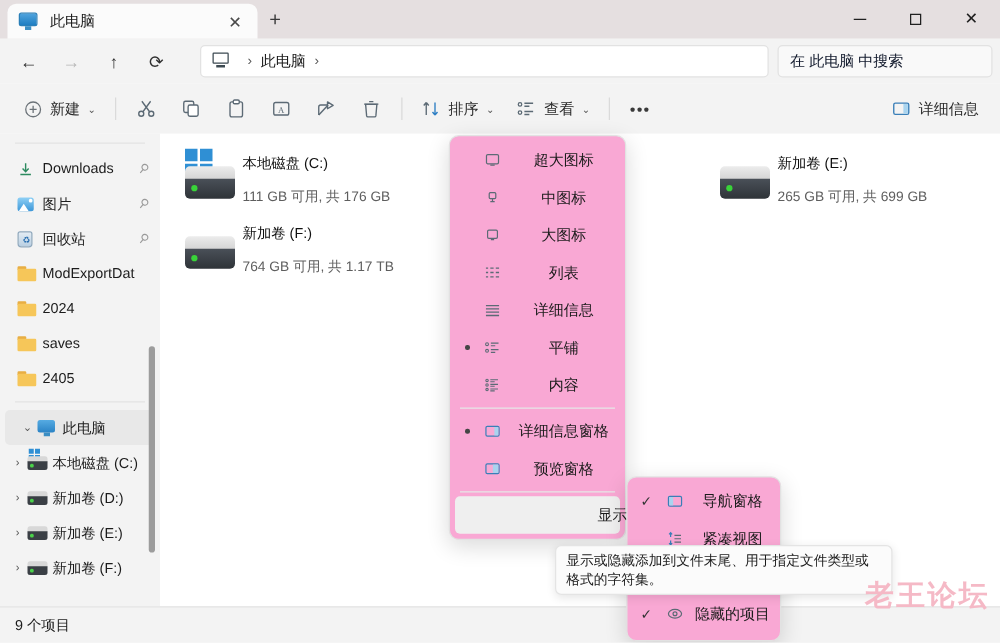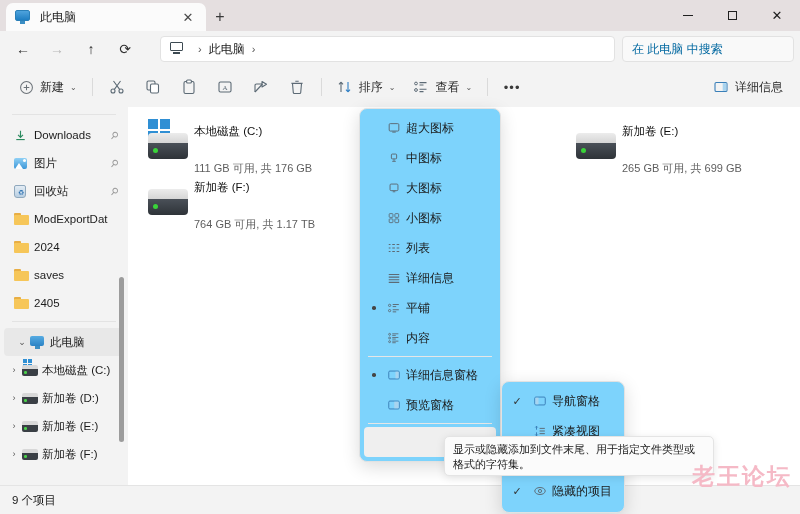--- a/index.html
+++ b/index.html
@@ -101,21 +101,21 @@
   .crumb-sep { color: #555; font-size: 11px; margin: 0 7px; }
   .crumb-text { color: #1a1a1a; }
   .searchbox {
     position: absolute; left: 622px; top: 5px;
     width: 172px; height: 26px;
     background: #f9f9f9;
     border: 1px solid #e2e2e2;
     border-radius: 4px;
     display: flex; align-items: center;
     padding: 0 9px;
-    font-size: 12px; color: #0369a1;
+    font-size: 12px; color: #0f172a;
   }
 
   
   .toolbar {
     position: absolute; top: 67px; left: 0;
     width: 800px; height: 40px;
     background: #f3f3f3;
     display: flex; align-items: center;
   }
   .tbtn {
@@ -207,41 +207,42 @@
   .win-logo { position: absolute; left: 6px; top: 0px; width: 22px; height: 22px;
       background:
         linear-gradient(#2f8fd4,#2f8fd4) 0 0/10px 10px no-repeat,
         linear-gradient(#2f8fd4,#2f8fd4) 12px 0/10px 10px no-repeat,
         linear-gradient(#2f8fd4,#2f8fd4) 0 12px/10px 10px no-repeat,
         linear-gradient(#2f8fd4,#2f8fd4) 12px 12px/10px 10px no-repeat; }
   .tile-body { flex: 1 1 auto; padding-top: 2px; }
   .tile-name { font-size: 11.5px; color: #111; margin-bottom: 4px; white-space: nowrap; }
   .bar-outer { width: 158px; height: 11px; background: #e4e4e4; border-radius: 1px; }
   .bar-inner { height: 11px; background: #1e9ae0; border-radius: 1px; }
-  .tile-free { font-size: 11px; color: #5e5e5e; margin-top: 22px; white-space: nowrap; }
+  .tile-free { font-size: 11px; color: #5e5e5e; margin-top: 11px; white-space: nowrap; }
 
   
   .statusbar {
     position: absolute; left: 0; top: 485px;
     width: 800px; height: 29px;
     background: #f3f3f3;
     border-top: 1px solid #e4e4e4;
     display: flex; align-items: center;
     padding-left: 12px;
     font-size: 11.5px; color: #1a1a1a;
   }
 
   
   .menu {
     position: absolute;
-    background: #7dd3fc;
+    background: #f9a8d4;
     border: 1px solid #e2e2e2;
     border-radius: 8px;
     box-shadow: 0 5px 18px rgba(0,0,0,0.14);
     padding: 4px 4px;
+    text-align: center;
   }
   #view-menu { left: 359px; top: 108px; width: 142px; }
   .mi {
     height: 30px; display: flex; align-items: center;
     border-radius: 4px; padding-left: 2px;
     font-size: 12px; color: #1b1b1b;
     position: relative;
   }
   .mi.hl { background: #efefef; gap: 36px; }
   .mi-dot { width: 16px; flex: 0 0 16px; display: flex; align-items: center; justify-content: center; }
@@ -636,32 +637,20 @@
               <rect x="3.5" y="3.5" width="9" height="7.5" rx="1.2" fill="none" stroke="#5c6a75" stroke-width="1.1"></rect>
               <path d="M6.5 12.3h3" stroke="#5c6a75" stroke-width="1.1"></path>
             </svg>
           </span>
           <span class="mi-label">大图标</span>
         </div>
         <div class="mi">
           <span class="mi-dot"></span>
           <span class="mi-ico">
             <svg width="14" height="14" viewBox="0 0 16 16">
-              <rect x="2.5" y="3" width="4.3" height="4.3" rx="0.8" fill="none" stroke="#5c6a75" stroke-width="1"></rect>
-              <rect x="9" y="3" width="4.3" height="4.3" rx="0.8" fill="none" stroke="#5c6a75" stroke-width="1"></rect>
-              <rect x="2.5" y="9" width="4.3" height="4.3" rx="0.8" fill="none" stroke="#5c6a75" stroke-width="1"></rect>
-              <rect x="9" y="9" width="4.3" height="4.3" rx="0.8" fill="none" stroke="#5c6a75" stroke-width="1"></rect>
-            </svg>
-          </span>
-          <span class="mi-label">小图标</span>
-        </div>
-        <div class="mi">
-          <span class="mi-dot"></span>
-          <span class="mi-ico">
-            <svg width="14" height="14" viewBox="0 0 16 16">
               <path d="M2 4h2M2 8h2M2 12h2M6 4h3M6 8h3M6 12h3M11 4h3M11 8h3M11 12h3" stroke="#5c6a75" stroke-width="1.2"></path>
             </svg>
           </span>
           <span class="mi-label">列表</span>
         </div>
         <div class="mi">
           <span class="mi-dot"></span>
           <span class="mi-ico">
             <svg width="14" height="14" viewBox="0 0 16 16">
               <path d="M2 4h12M2 7h12M2 10h12M2 13h12" stroke="#5c6a75" stroke-width="1.2"></path>

